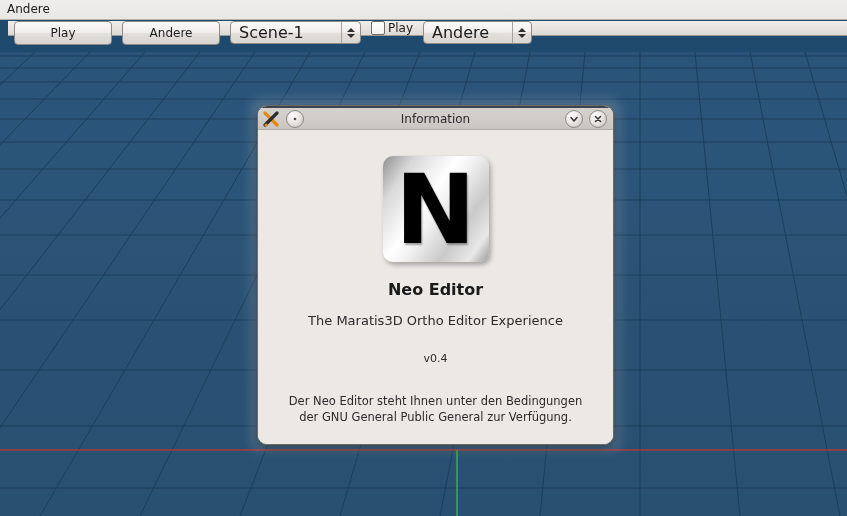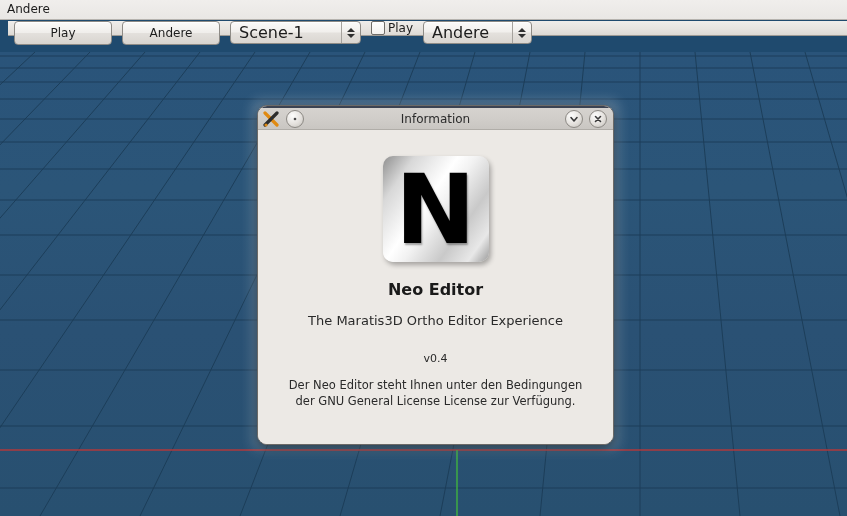--- a/index.html
+++ b/index.html
@@ -262,21 +262,21 @@
     margin-top: 14px;
     font-size: 13px;
     color: #2a2a2a;
   }
   .app-version {
     margin-top: 24px;
     font-size: 11px;
     color: #2a2a2a;
   }
   .app-license {
-    margin-top: 12px;
+    margin-top: 28px;
     font-size: 11.5px;
     color: #2a2a2a;
     text-align: center;
     line-height: 16px;
     width: 330px;
   }
 </style>
 </head>
 <body>
 
@@ -402,19 +402,19 @@
       <div class="logo">
         <span class="logo-letter">N</span>
       </div>
 
       <div class="app-name">Neo Editor</div>
       <div class="app-tagline">The Maratis3D Ortho Editor Experience</div>
       <div class="app-version">v0.4</div>
 
       <div class="app-license">
         <div>Der Neo Editor steht Ihnen unter den Bedingungen</div>
-        <div>der GNU General License License zur Verfügung.</div>
+        <div>der GNU General Public General zur Verfügung.</div>
       </div>
 
     </div>
   </div>
 
 </div>
 
 </body></html>

